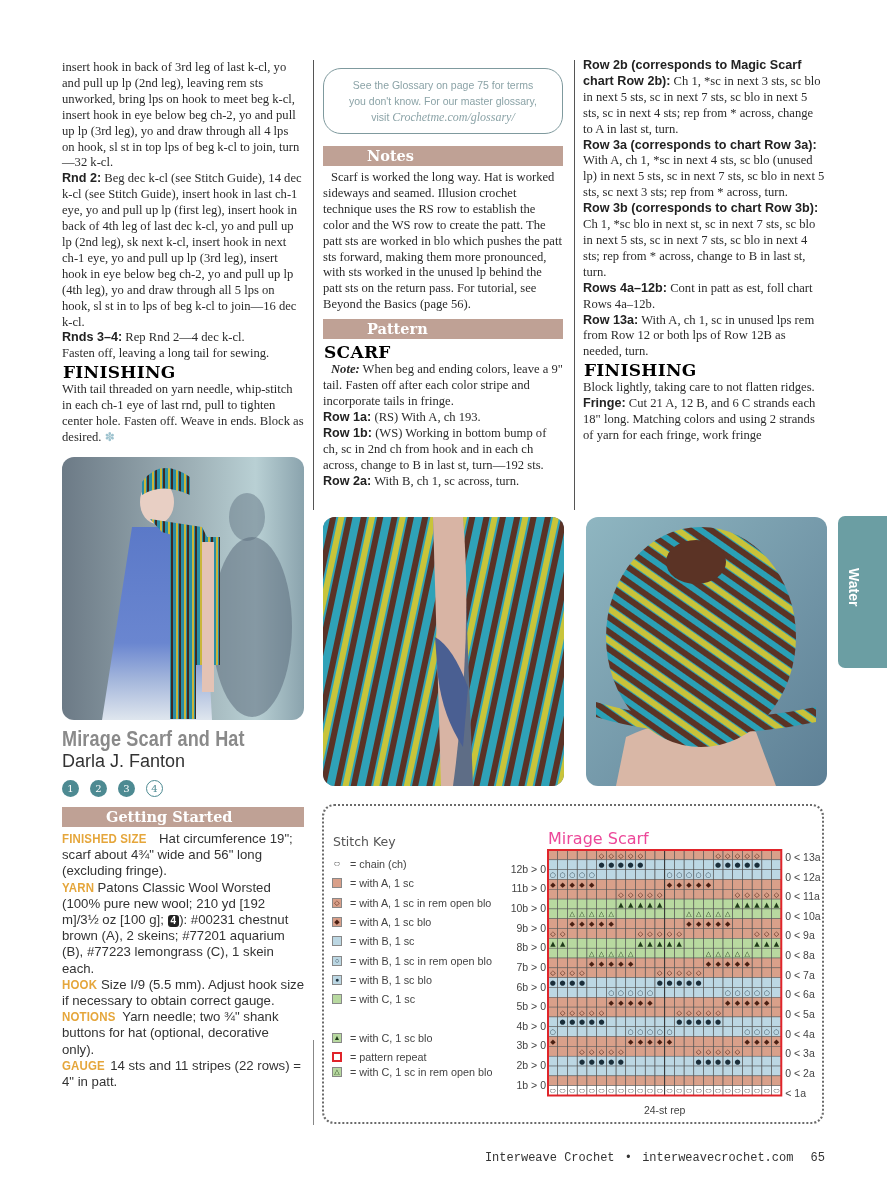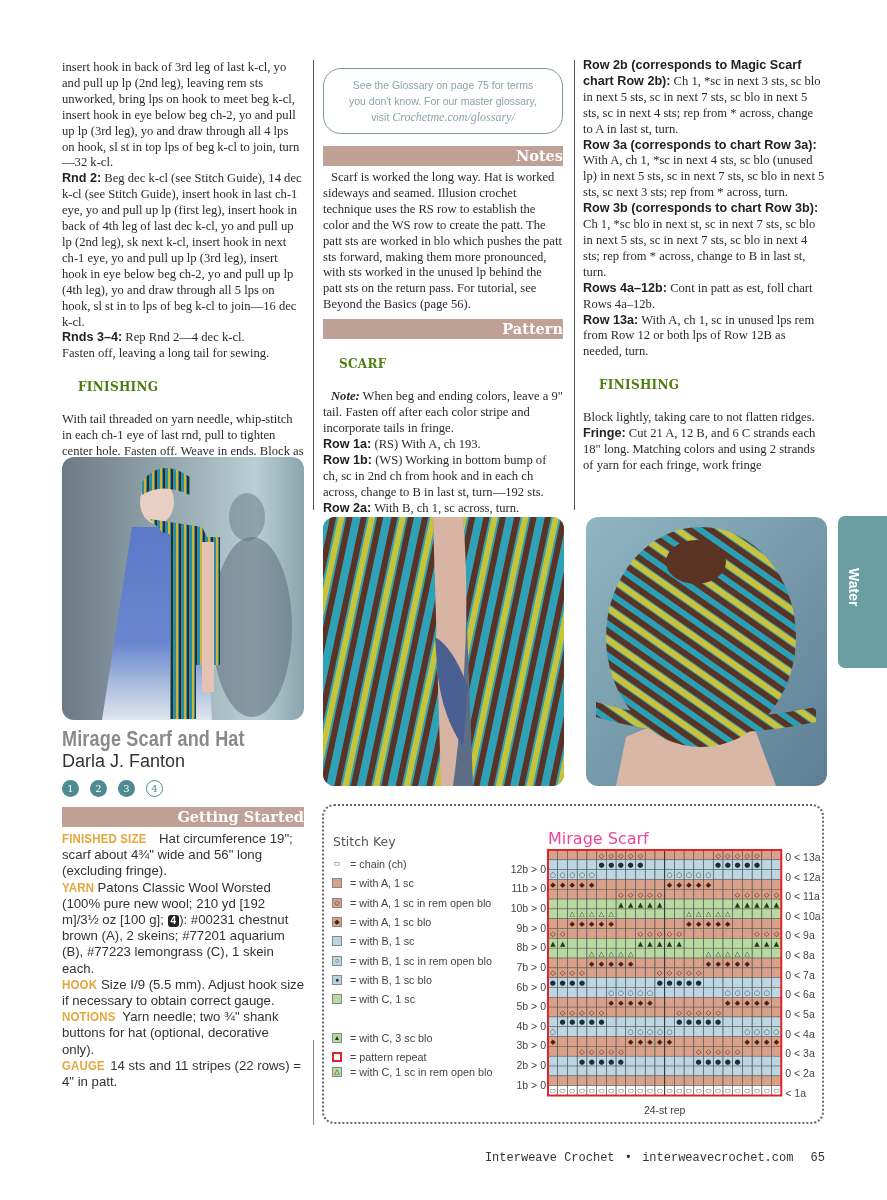--- a/index.html
+++ b/index.html
@@ -5,22 +5,22 @@
   html, body { margin:0; padding:0; background:#ffffff; }
   body { width:887px; height:1200px; position:relative; overflow:hidden; font-family:"DejaVu Serif", serif; color:#2a2a2a; }
   .serif { font-family:"Liberation Serif", serif; font-size:12.6px; line-height:15.9px; color:#2b2b2b; }
   .sans-b { font-family:"Liberation Sans", sans-serif; font-weight:bold; font-size:12.6px; color:#222; }
   .col { position:absolute; }
   #col1 { left:62px; top:60px; width:242px; }
   #col2 { left:323px; top:60px; width:240px; }
   #col3 { left:583px; top:58px; width:242px; }
   p { margin:0; }
   .rule { position:absolute; width:0; border-left:1px solid #555; }
-  .heading-teal { font-family:"DejaVu Serif", serif; font-weight:bold; color:#4d7c0f; font-size:12px; line-height:18px; margin:16px; letter-spacing:0.3px; }
-  .bar-head { background:#bfa195; color:#fff; text-align:right; font-family:"DejaVu Serif", serif; font-weight:bold; font-size:14.5px; height:20px; line-height:20px; margin:4px 0 4px 0; }
+  .heading-teal { font-family:"DejaVu Serif", serif; font-weight:bold; color:#000000; font-size:17px; line-height:18px; margin:1px; letter-spacing:0.3px; }
+  .bar-head { background:#bfa195; color:#fff; text-align:left; font-family:"DejaVu Serif", serif; font-weight:bold; font-size:14.5px; height:20px; line-height:20px; margin:4px 0 4px 0;padding-left:44px; }
   .glossary { border:1px solid #7f9a9e; border-radius:18px; height:64px; margin:8px 0 12px 0; display:flex; flex-direction:column; justify-content:center; align-items:center; text-align:center; font-family:"Liberation Sans", sans-serif; font-size:10.5px; line-height:16px; color:#8ba3a7; }
   .glossary em { font-family:"Liberation Serif", serif; font-style:italic; font-size:12px; }
   .photo { position:absolute; border-radius:12px; overflow:hidden; }
   .title { font-family:"Liberation Sans", sans-serif; font-weight:bold; font-size:22px; color:#8a8a8a; transform:scaleX(0.82); transform-origin:left; white-space:nowrap; letter-spacing:0.2px; }
   .author { font-family:"Liberation Sans", sans-serif; font-size:18px; color:#333; }
   .skill { display:inline-block; width:17px; height:17px; border-radius:50%; background:#4d8a92; color:#fff; font-family:"DejaVu Serif", serif; font-size:10px; line-height:17px; text-align:center; margin-right:11px; }
   .skill.open { background:#fff; border:1px solid #4d8a92; color:#4d8a92; width:15px; height:15px; line-height:15px; }
   .gs-text { font-family:"Liberation Sans", sans-serif; font-size:13.2px; line-height:16.2px; color:#333; }
   .gs-label { font-family:"Liberation Sans", sans-serif; font-weight:bold; color:#e5a63b; font-size:13.5px; letter-spacing:0.2px; display:inline-block; transform:scaleX(0.85); transform-origin:left; margin-right:-6px; }
   .side-tab { position:absolute; left:838px; top:516px; width:60px; height:152px; background:#6b9ea3; border-radius:7px 0 0 7px; }
@@ -203,21 +203,21 @@
     <div class="key-row" style="top: 992.1px;">
       <span class="key-sw" style="background: rgb(184, 217, 160); border: 1px solid rgb(136, 136, 136);"></span>
       <span>= with C, 1 sc</span>
     </div>
     <div class="key-row" style="top: 1065px;">
       <span class="key-sw" style="background: rgb(184, 217, 160); border: 1px solid rgb(136, 136, 136); color: rgb(30, 58, 24);">△</span>
       <span>= with C, 1 sc in rem open blo</span>
     </div>
     <div class="key-row" style="top: 1030.7px;">
       <span class="key-sw" style="background: rgb(184, 217, 160); border: 1px solid rgb(136, 136, 136); color: rgb(30, 58, 24);">▲</span>
-      <span>= with C, 3 sc blo</span>
+      <span>= with C, 1 sc blo</span>
     </div>
     <div class="key-row" style="top: 1050px;">
       <span class="key-sw" style="background: rgb(255, 255, 255); border: 2px solid rgb(224, 36, 42);"></span>
       <span>= pattern repeat</span>
     </div>
   </div>
 
 <div class="chart-title">Mirage Scarf</div>
 <svg id="chart" style="position:absolute;left:500px;top:845px;" width="330" height="280">
     <rect x="48" y="5" width="233.28000000000003" height="9.82" fill="#d9a08a"></rect>

